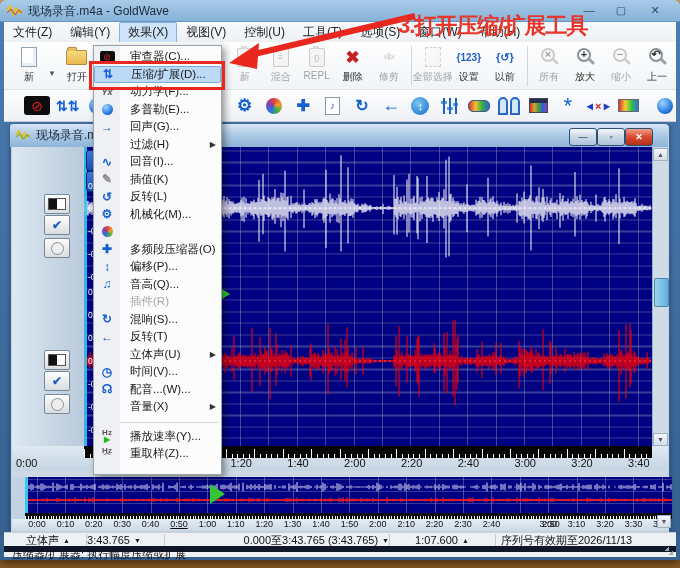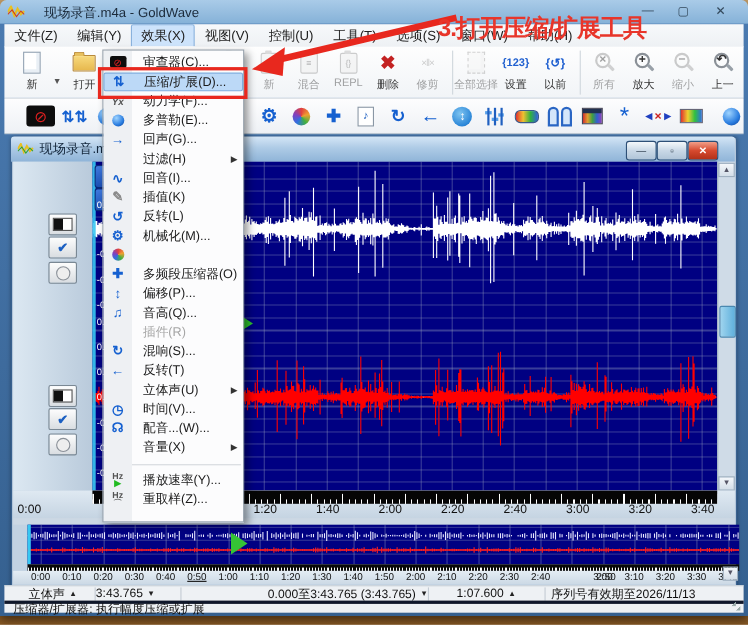--- a/index.html
+++ b/index.html
@@ -2,21 +2,21 @@
 <html><head>
 <meta charset="utf-8">
 <style>
   html,body{margin:0;padding:0}
   body{width:680px;height:568px;overflow:hidden;font-family:"Liberation Sans",sans-serif;position:relative;
        background:linear-gradient(180deg,#c9a26b 0%,#b88b4e 40%,#8a5a24 100%);}
   
   .mwin{position:absolute;left:0;top:0;width:680px;height:560px;border-radius:6px 6px 0 0;
         background:linear-gradient(180deg,#a9cbe8 0,#86b2d8 21px,#4a7ab0 22px,#35608f 100%);
         box-shadow:0 3px 10px rgba(0,0,0,.55);}
-  .mtitle{position:absolute;left:0;top:0;width:680px;height:22px;display:flex;align-items:center;gap:17px;padding-left:7px;box-sizing:border-box}
+  .mtitle{position:absolute;left:0;top:0;width:680px;height:22px;display:flex;align-items:center;gap:5px;padding-left:7px;box-sizing:border-box}
   .mtitle .ttl{font-size:12px;color:#1b2a3a}
   .wbtn{position:absolute;top:4px;font-size:11px;color:#34495c;width:26px;text-align:center;cursor:default}
   .menubar{position:absolute;left:4px;top:22px;width:672px;height:20px;background:linear-gradient(#f7f9fb,#eef1f4);border-bottom:1px solid #d7dde2;white-space:nowrap}
   .mbi{display:inline-block;font-size:12px;color:#222;padding:2px 9px 3px 9px}
   .mbi.act{background:#cde3fb;border:1px solid #8ab2dd;padding:1px 8px 2px 8px;border-radius:2px}
   .tbar1{position:absolute;left:4px;top:42px;width:672px;height:48px;background:linear-gradient(#fefefe,#f1f4f7);border-bottom:1px solid #dde2e7;display:flex;align-items:flex-start;padding:2px 0 0 8px;box-sizing:border-box;overflow:hidden}
   .tbtn{display:inline-flex;flex-direction:column;align-items:center;justify-content:flex-start;min-width:30px;padding:2px 2px;margin-right:2px}
   .tbtn .tic{height:22px;display:flex;align-items:center;justify-content:center}
   .tbtn .tlb{font-size:10px;color:#333;margin-top:2px;white-space:nowrap}
   .tbtn.dis{opacity:.45;filter:grayscale(1)}
@@ -99,21 +99,21 @@
   .ovedge{position:absolute;left:25px;top:477px;width:3px;height:36px;background:#37c8f2}
   .ogmark{position:absolute;left:210px;top:484px;width:0;height:0;border-left:15px solid #35c435;border-top:10px solid transparent;border-bottom:10px solid transparent}
   .oband{position:absolute;left:25px;top:513px;width:647px;height:6px;background:#0a0a0a;
          background-image:repeating-linear-gradient(90deg,#fff 0 1px,transparent 1px 2.84px);background-size:100% 3px;background-position:0 bottom;background-repeat:no-repeat}
   .olrow{position:absolute;left:12px;top:519px;width:656px;height:12px;background:linear-gradient(#e4edf4,#ccd9e5)}
   .olab{position:absolute;top:519px;font-size:9px;color:#111;transform:translateX(-50%);white-space:nowrap}
   .odown{position:absolute;left:657px;top:515px;width:14px;height:13px;background:linear-gradient(#f4f7fa,#d4dee8);border:1px solid #9fb0c0;font-size:7px;color:#556;display:flex;align-items:center;justify-content:center;box-sizing:border-box}
   
   .sbar{position:absolute;left:4px;top:532px;width:672px;height:24px;background:#eef1f4;border-top:1px solid #c8d0d8;font-size:11px;color:#111}
   .scell{position:absolute;top:1px;height:12px;border-right:1px solid #c3cbd3;display:flex;align-items:center}
-  .srow2{position:absolute;left:0;top:13px;width:672px;height:11px;border-top:3px solid #0f172a;padding-left:8px;display:flex;align-items:center;box-sizing:border-box}
+  .srow2{position:absolute;left:0;top:13px;width:672px;height:11px;border-top:6px solid #0f172a;padding-left:8px;display:flex;align-items:center;box-sizing:border-box}
   .sarr{font-size:7px;color:#222;margin-left:4px}
   .grip{position:absolute;right:1px;top:14px;width:10px;height:10px;background:
         linear-gradient(135deg,transparent 50%,#9aa 50%) 0 0/4px 4px no-repeat,
         linear-gradient(135deg,transparent 50%,#9aa 50%) 4px 4px/4px 4px no-repeat}
   
   .dmenu{position:absolute;left:93px;top:45px;width:129px;height:430px;z-index:40;
          background:linear-gradient(90deg,#eef0f3 0 26px,#fcfcfd 26px);border:1px solid #9aa3ad;box-shadow:3px 3px 7px rgba(0,0,0,.4);padding-top:2px;box-sizing:border-box}
   .mi{height:17.5px;display:flex;align-items:center;font-size:11.5px;color:#1a1a1a;position:relative;padding-left:3px}
   .mi .mico{width:20px;display:flex;align-items:center;justify-content:center;flex:none}
   .mi .mlab{margin-left:13px;white-space:nowrap}

